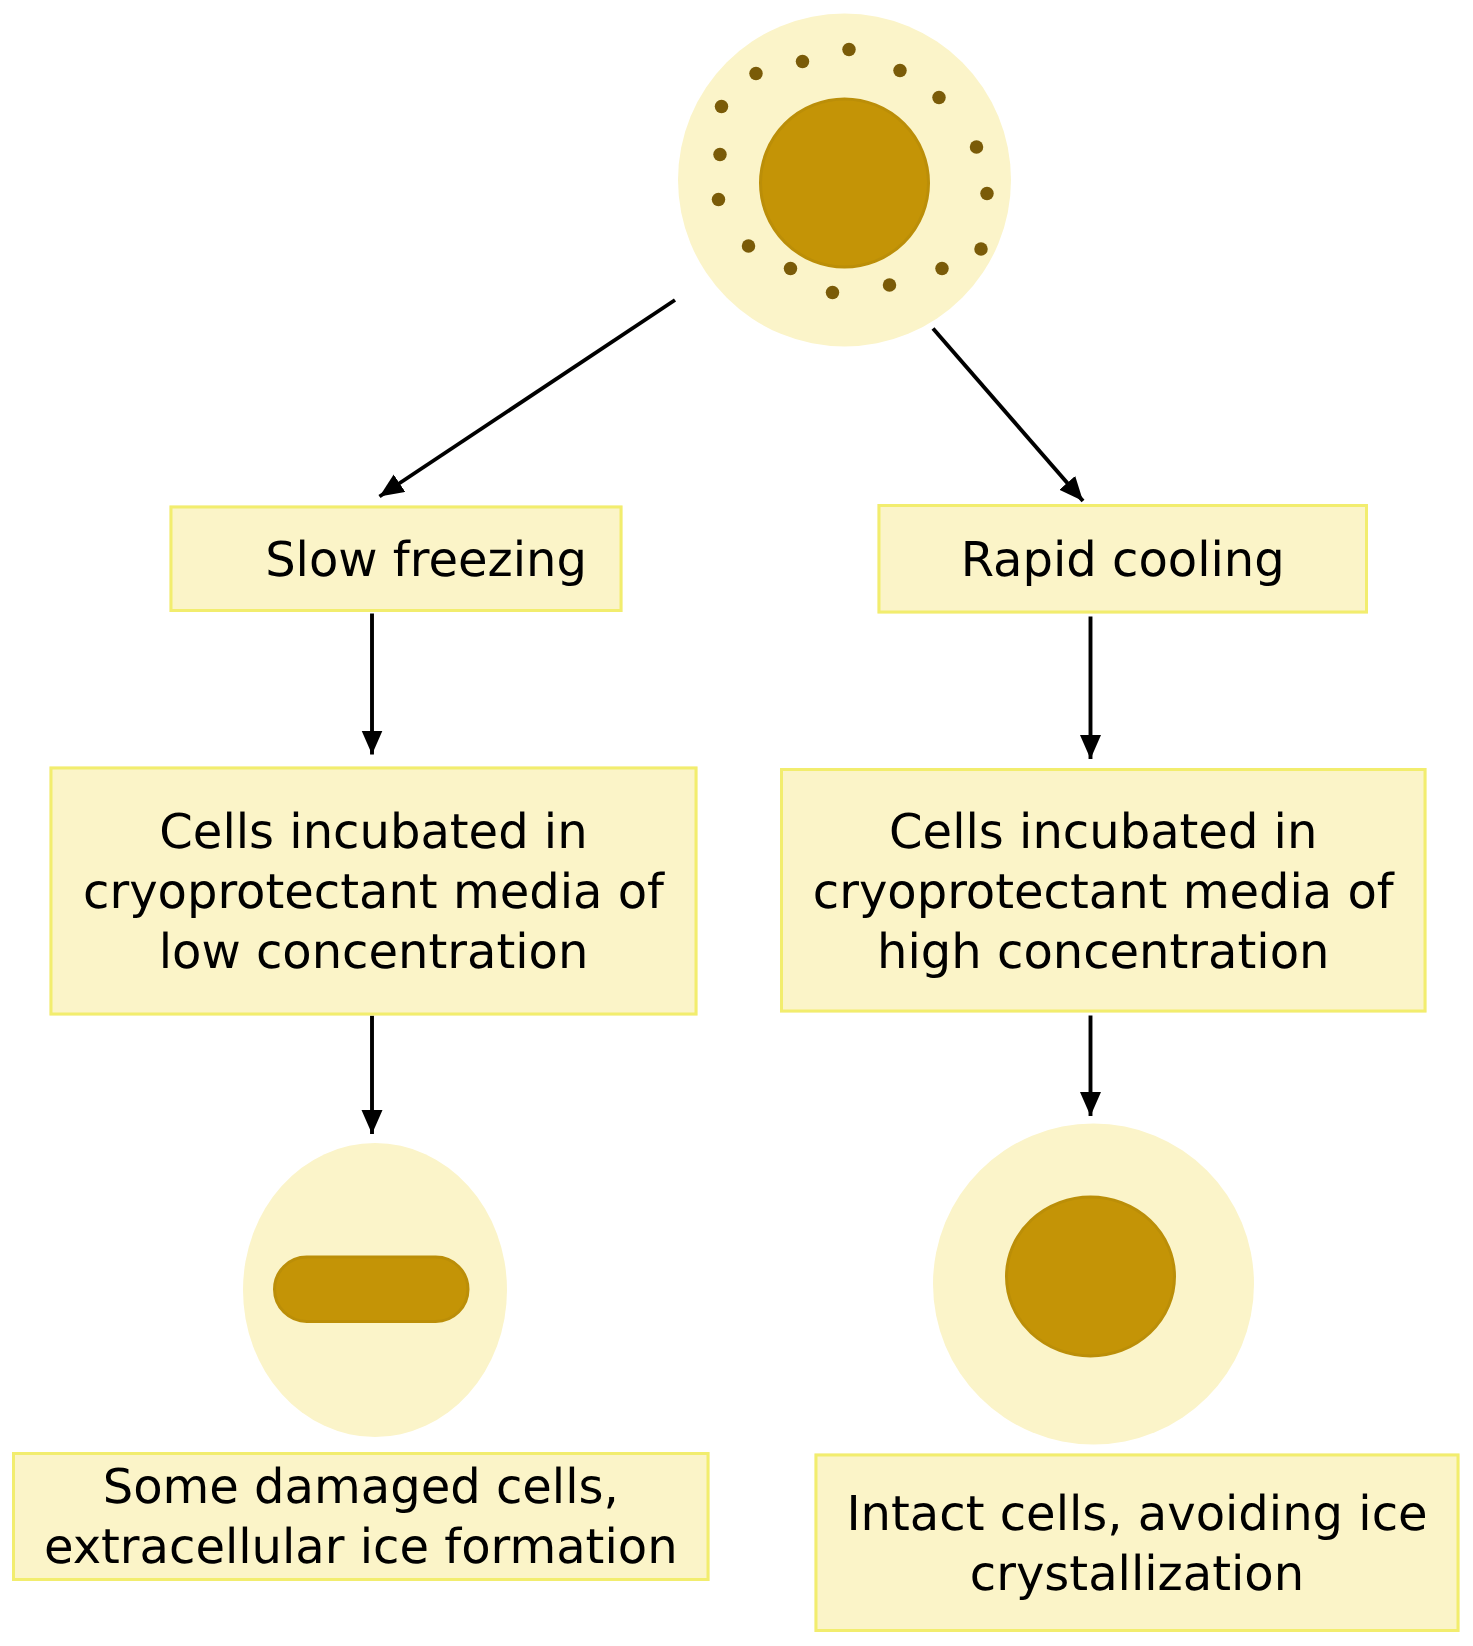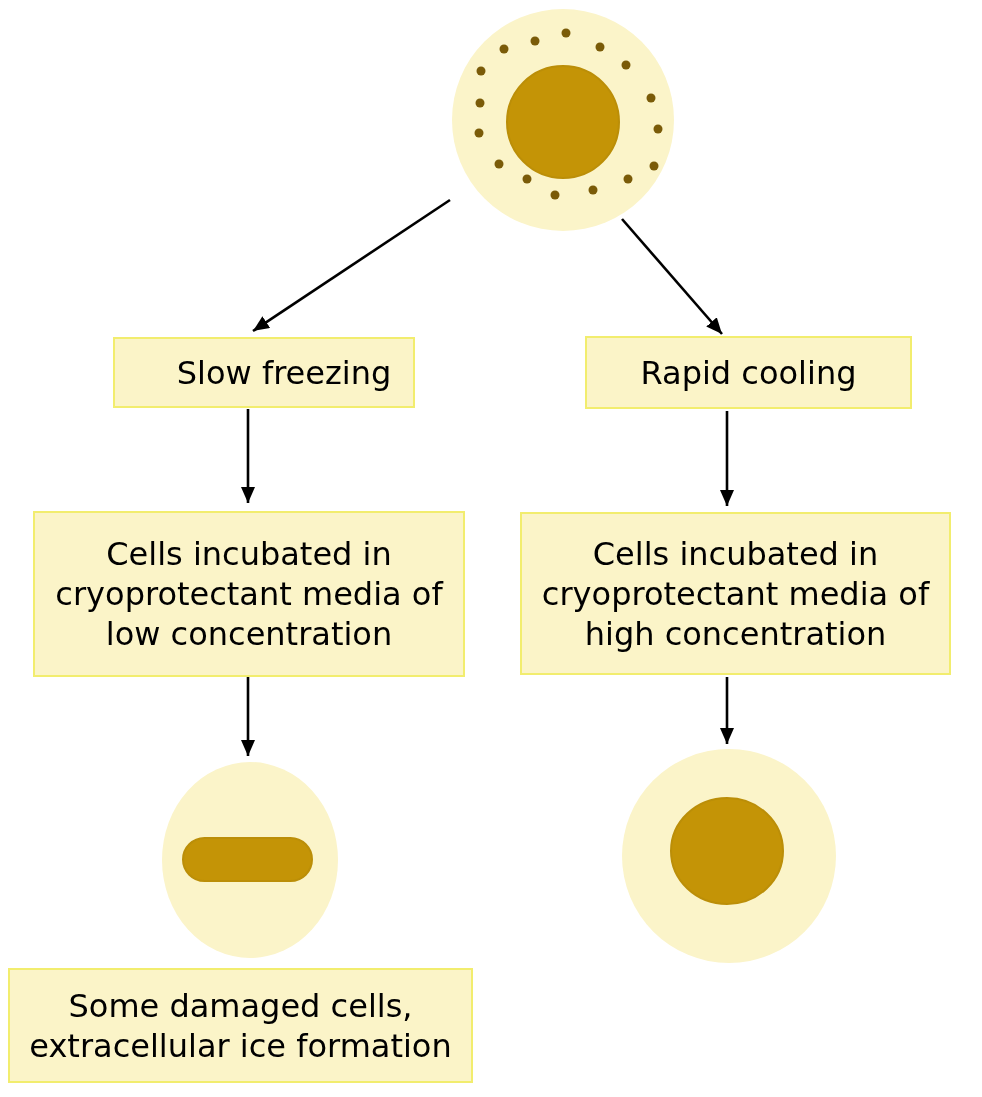--- a/index.html
+++ b/index.html
@@ -32,21 +32,21 @@
     justify-content: center;
     text-align: center;
     white-space: pre;
     font-size: 32px;
     line-height: 40px;
   }
   #box-slow      { left: 113px; top: 337px; width: 302px; height: 71px; padding-left: 40px; }
   #box-rapid     { left: 585px; top: 336px; width: 327px; height: 73px; }
   #box-low       { left: 33px;  top: 511px; width: 432px; height: 166px; }
   #box-high      { left: 520px; top: 512px; width: 431px; height: 163px; }
-  #box-damaged   { left: 8px;   top: 968px; width: 465px; height: 115px; }
+  #box-damaged   { left: 8px;   top: 968px; width: 465px; height: 86px; }
   #box-intact    { left: 543px; top: 969px; width: 430px; height: 119px; }
 </style>
 </head>
 <body>
 
 <div id="canvas" style="--background: #FFFFFF; --cell-fill: #FBF4C9; --box-fill: #FBF4C8; --box-border: #F2ED6E; --nucleus-fill: #C49406; --nucleus-stroke: #BB8E08; --granule-fill: #7A5B08; --arrow: #000000; --text: #000000;">
 
   <svg id="shapes" viewBox="0 0 982 1097" xmlns="http://www.w3.org/2000/svg">
     <defs>
       <marker id="arrowhead" markerWidth="17" markerHeight="15" refX="16" refY="7" orient="auto" markerUnits="userSpaceOnUse">
@@ -104,13 +104,15 @@
 cryoprotectant media of
 low concentration</div>
 
   <div id="box-high" class="label-box">Cells incubated in
 cryoprotectant media of
 high concentration</div>
 
   <div id="box-damaged" class="label-box">Some damaged cells,
 extracellular ice formation</div>
 
+  <div id="box-intact" class="label-box">Intact cells, avoiding ice
+crystallization</div>
 </div>
 
 </body></html>

